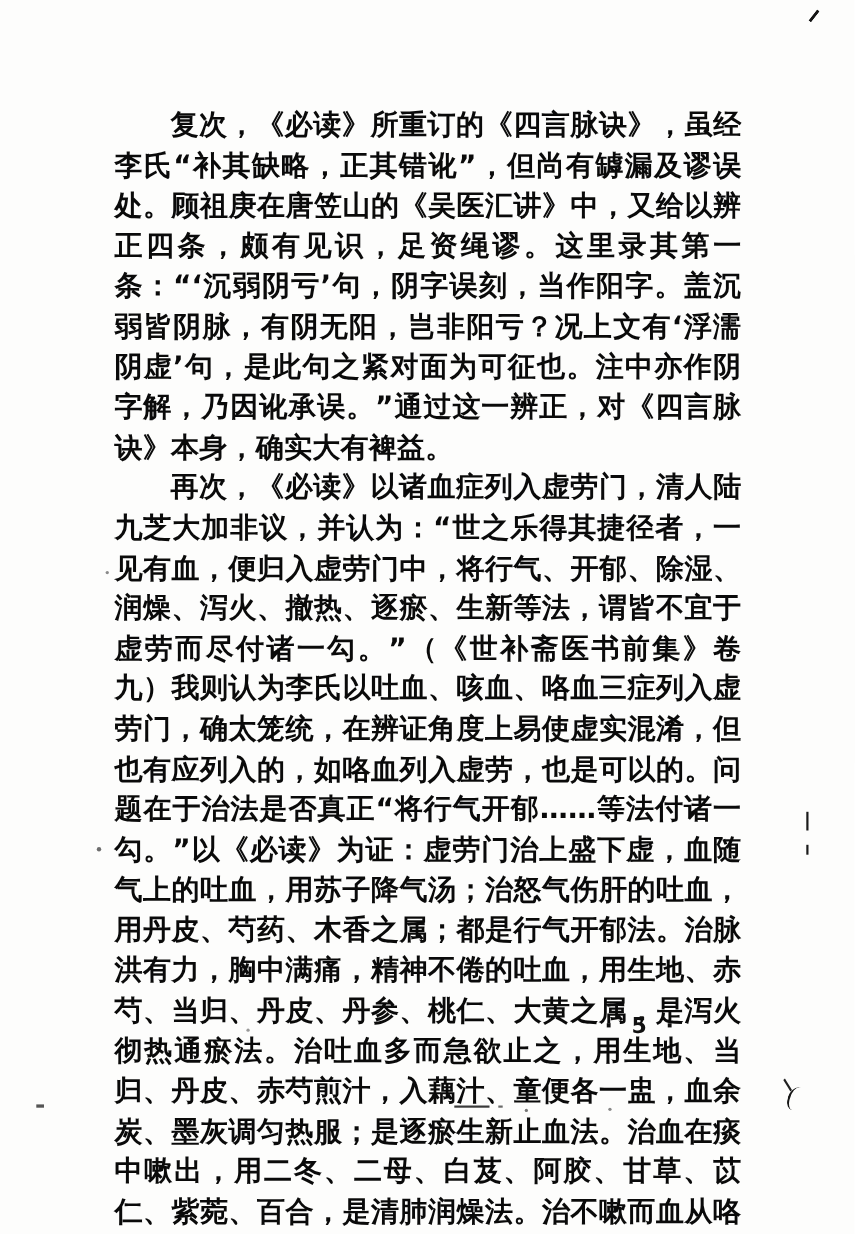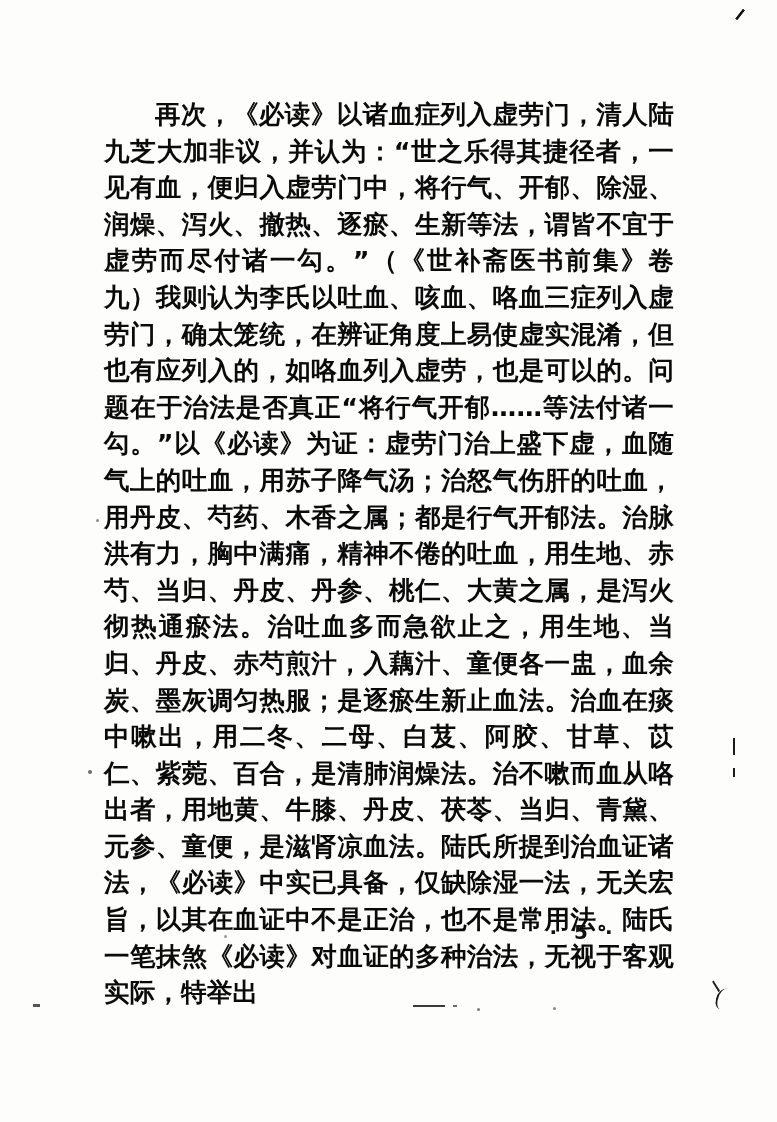--- a/index.html
+++ b/index.html
@@ -198,20 +198,21 @@
     background: #8a8a8a;
     border-radius: 50%;
   }
 </style>
 </head>
 <body>
 
 <div id="page">
 
   <div id="text-block">
+    <p class="para">复次，《必读》所重订的《四言脉诀》，虽经李氏“补其缺略，正其错讹”，但尚有罅漏及谬误处。顾祖庚在唐笠山的《吴医汇讲》中，又给以辨正四条，颇有见识，足资绳谬。这里录其第一条：“‘沉弱阴亏’句，阴字误刻，当作阳字。盖沉弱皆阴脉，有阴无阳，岂非阳亏？况上文有‘浮濡阴虚’句，是此句之紧对面为可征也。注中亦作阴字解，乃因讹承误。”通过这一辨正，对《四言脉诀》本身，确实大有裨益。</p>
     <p class="para">再次，《必读》以诸血症列入虚劳门，清人陆九芝大加非议，并认为：“世之乐得其捷径者，一见有血，便归入虚劳门中，将行气、开郁、除湿、润燥、泻火、撤热、逐瘀、生新等法，谓皆不宜于虚劳而尽付诸一勾。”（《世补斋医书前集》卷九）我则认为李氏以吐血、咳血、咯血三症列入虚劳门，确太笼统，在辨证角度上易使虚实混淆，但也有应列入的，如咯血列入虚劳，也是可以的。问题在于治法是否真正“将行气开郁……等法付诸一勾。”以《必读》为证：虚劳门治上盛下虚，血随气上的吐血，用苏子降气汤；治怒气伤肝的吐血，用丹皮、芍药、木香之属；都是行气开郁法。治脉洪有力，胸中满痛，精神不倦的吐血，用生地、赤芍、当归、丹皮、丹参、桃仁、大黄之属，是泻火彻热通瘀法。治吐血多而急欲止之，用生地、当归、丹皮、赤芍煎汁，入藕汁、童便各一盅，血余炭、墨灰调匀热服；是逐瘀生新止血法。治血在痰中嗽出，用二冬、二母、白芨、阿胶、甘草、苡仁、紫菀、百合，是清肺润燥法。治不嗽而血从咯出者，用地黄、牛膝、丹皮、茯苓、当归、青黛、元参、童便，是滋肾凉血法。陆氏所提到治血证诸法，《必读》中实已具备，仅缺除湿一法，无关宏旨，以其在血证中不是正治，也不是常用法。陆氏一笔抹煞《必读》对血证的多种治法，无视于客观实际，特举出</p>
   </div>
 
   <div id="folio">
     <span class="folio-inner">·  5  ·</span>
   </div>
 
   <div class="artifact" id="artifact-top-right"></div>
   <div class="artifact" id="artifact-right-tick-a"></div>
   <div class="artifact" id="artifact-right-tick-b"></div>

